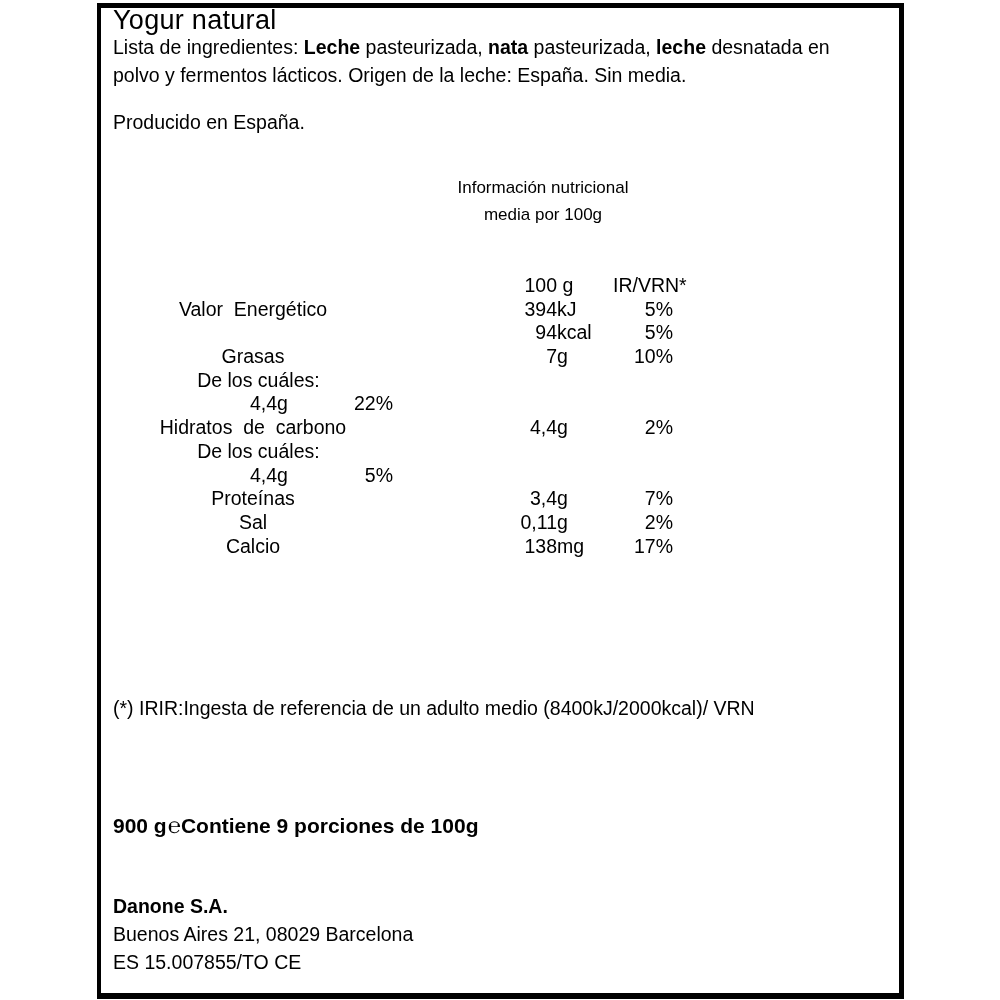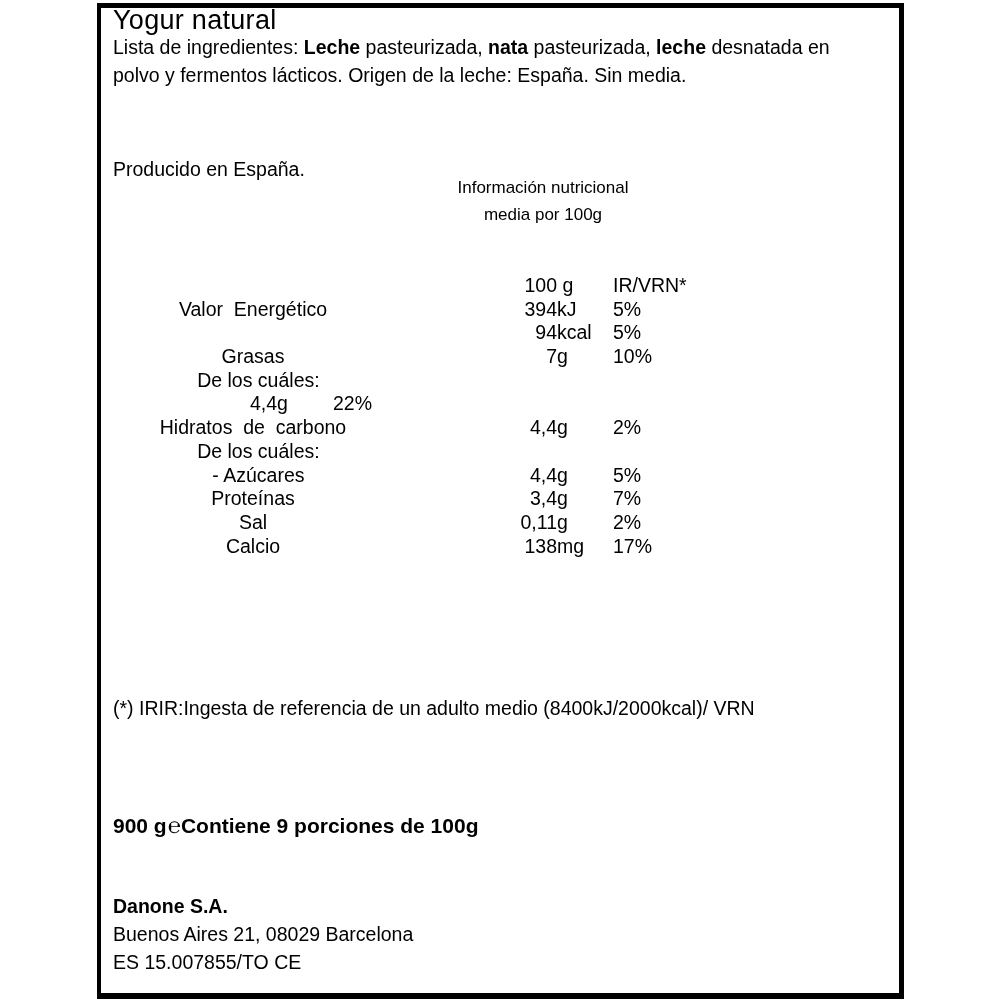--- a/index.html
+++ b/index.html
@@ -33,39 +33,38 @@
   }
   .ingredients {
     left: 12px; top: 25px;
     width: 782px;
     font-size: 19.5px;
     line-height: 28px;
   }
   .produced {
     left: 12px; top: 103px;
     font-size: 19.5px;
-    margin-top: 47px;
   }
   .nut-title {
     left: 242px; top: 166px;
     width: 400px;
     text-align: center;
     font-size: 17px;
     line-height: 27px;
   }
   .ntable {
     left: 12px; top: 266px;
     width: 560px;
     font-size: 19.5px;
   }
   .nrow { display: flex; height: 23.7px; line-height: 23.7px; }
   .c-label { width: 280px; white-space: pre; overflow: visible; text-align: center; }
   .c-num   { width: 164px; text-align: right; white-space: pre; }
   .c-unit  { width: 56px;  white-space: pre; }
-  .c-pct   { width: 60px;  text-align: left; white-space: pre; }
+  .c-pct   { width: 60px;  text-align: right; white-space: pre; }
   .footnote { left: 12px; top: 689px; font-size: 19.5px; }
   .storage  { left: 12px; top: 752px; font-size: 19.5px; }
   .weight   { left: 12px; top: 805px; font-size: 21px; font-weight: bold; }
   .weight .e-mark { font-weight: normal; font-size: 22px; margin-left: 1px; }
   .weight .portions { }
   .company  { left: 12px; top: 884px; font-size: 19.5px; line-height: 28px; }
   .company .name { font-weight: bold; }
 </style>
 </head>
 <body>
@@ -125,21 +124,20 @@
         <span class="c-unit">g</span>
         <span class="c-pct">2%</span>
       </div>
       <div class="nrow">
         <span class="c-label">  De los cuáles:</span>
         <span class="c-num"></span>
         <span class="c-unit"></span>
         <span class="c-pct"></span>
       </div>
       <div class="nrow">
-        <span class="c-label">  - Azúcares</span>
         <span class="c-num">4,4</span>
         <span class="c-unit">g</span>
         <span class="c-pct">5%</span>
       </div>
       <div class="nrow">
         <span class="c-label">Proteínas</span>
         <span class="c-num">3,4</span>
         <span class="c-unit">g</span>
         <span class="c-pct">7%</span>
       </div>

